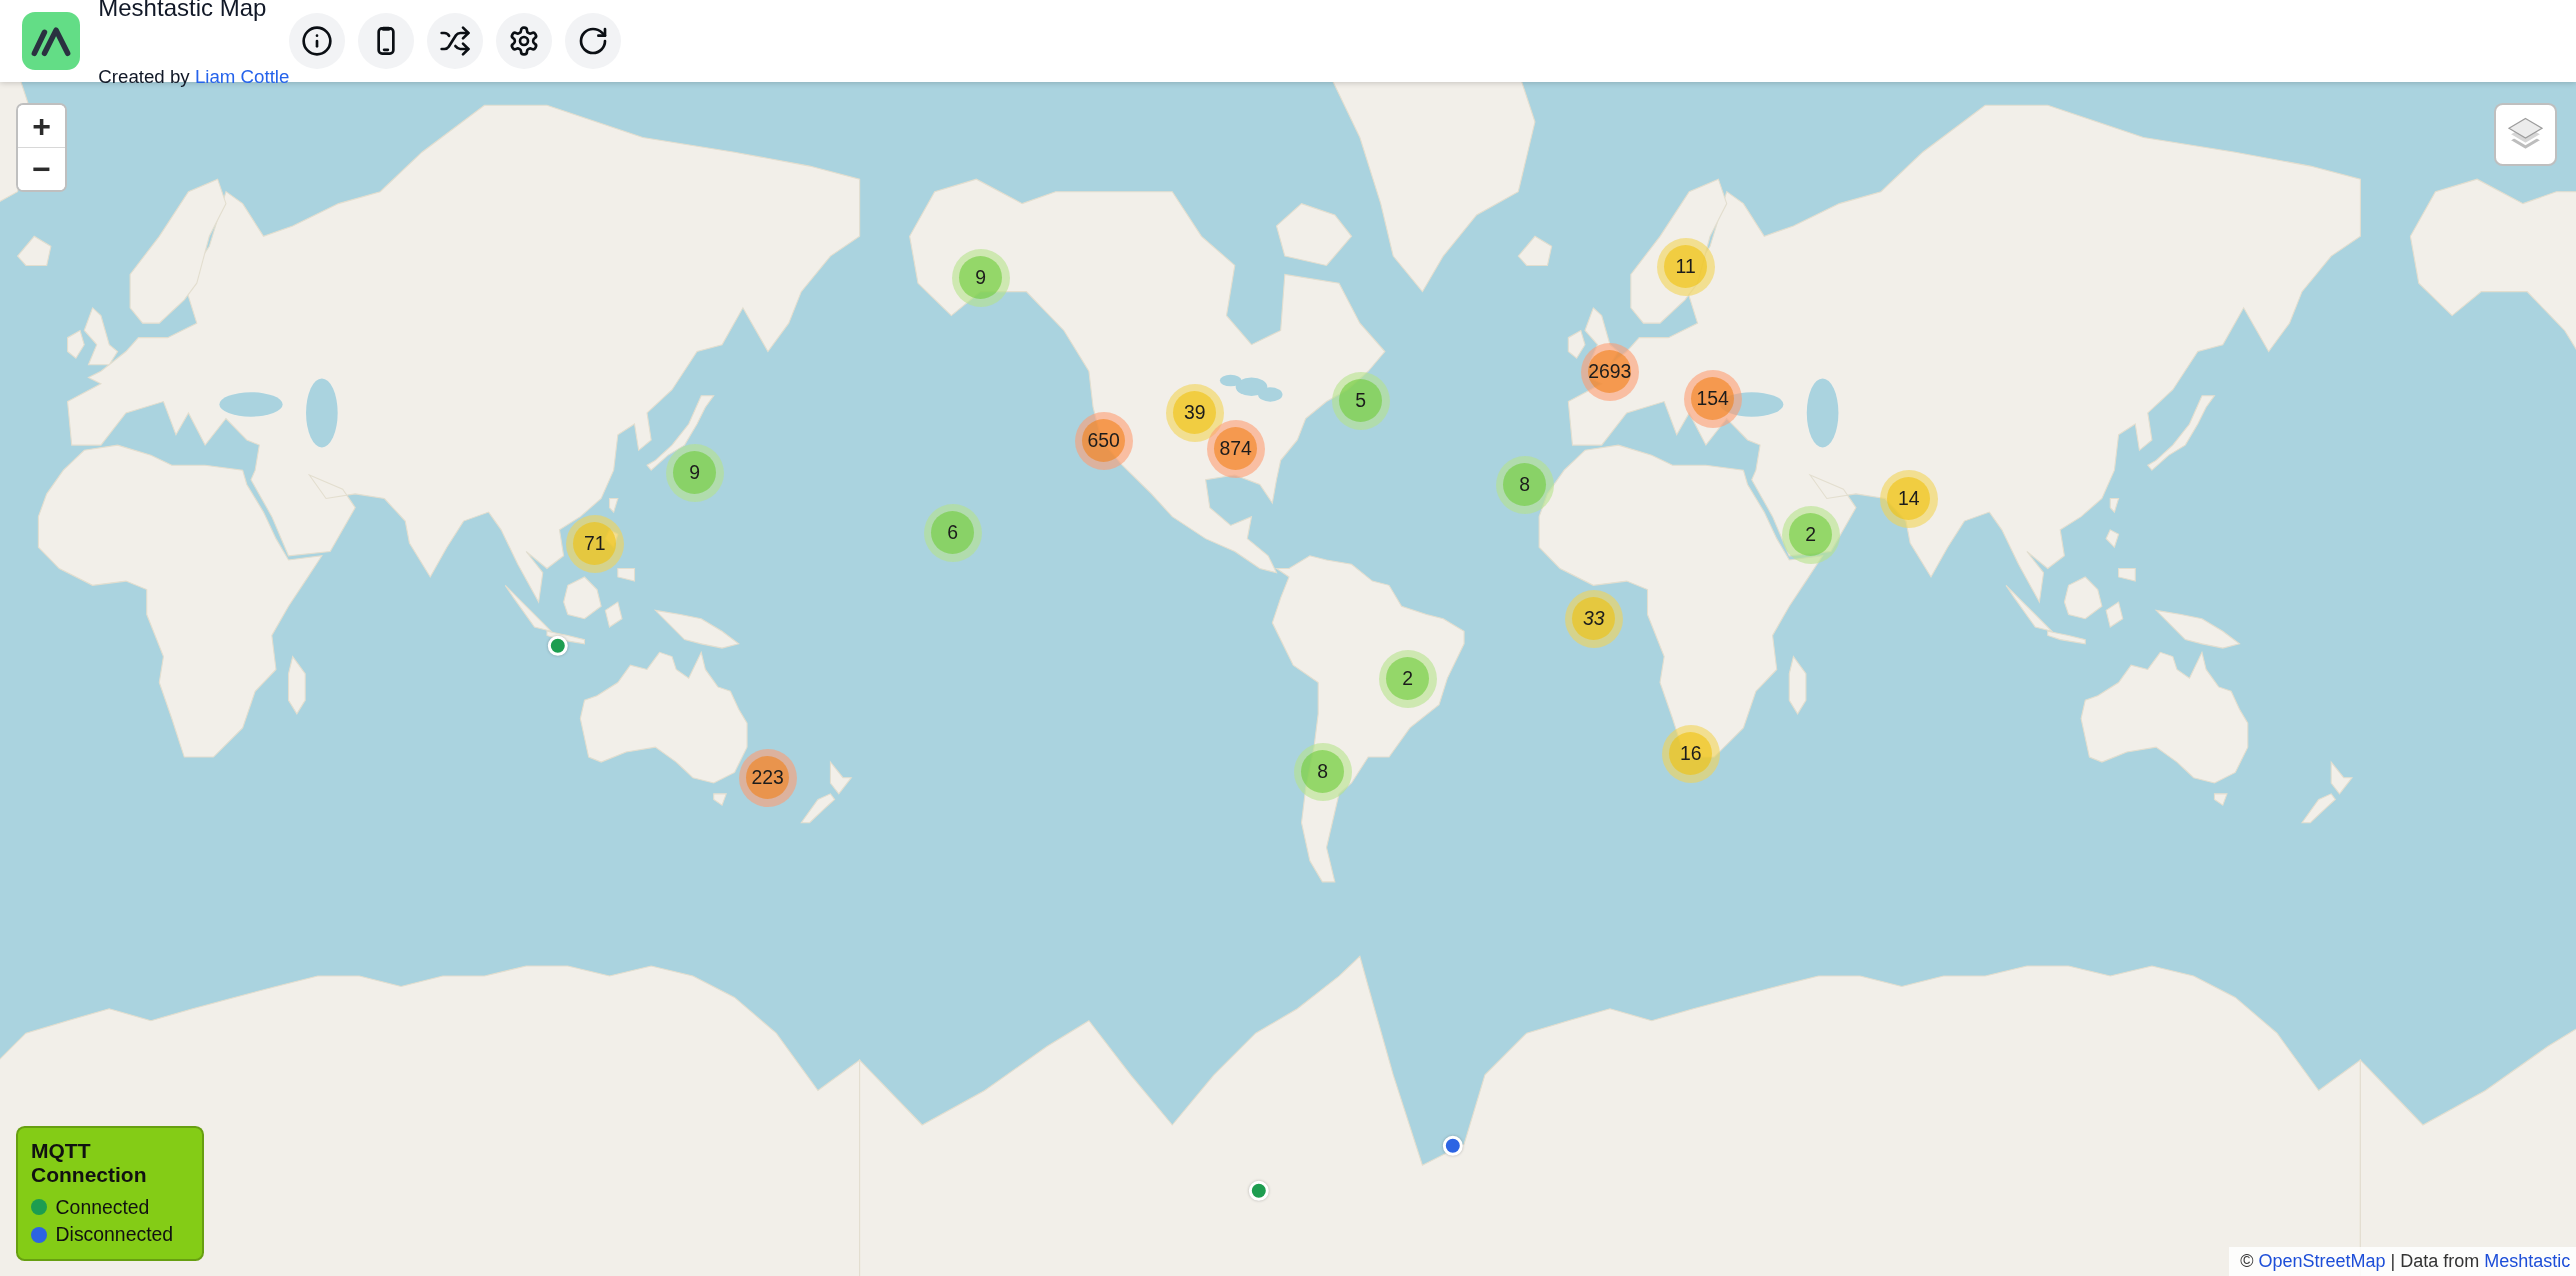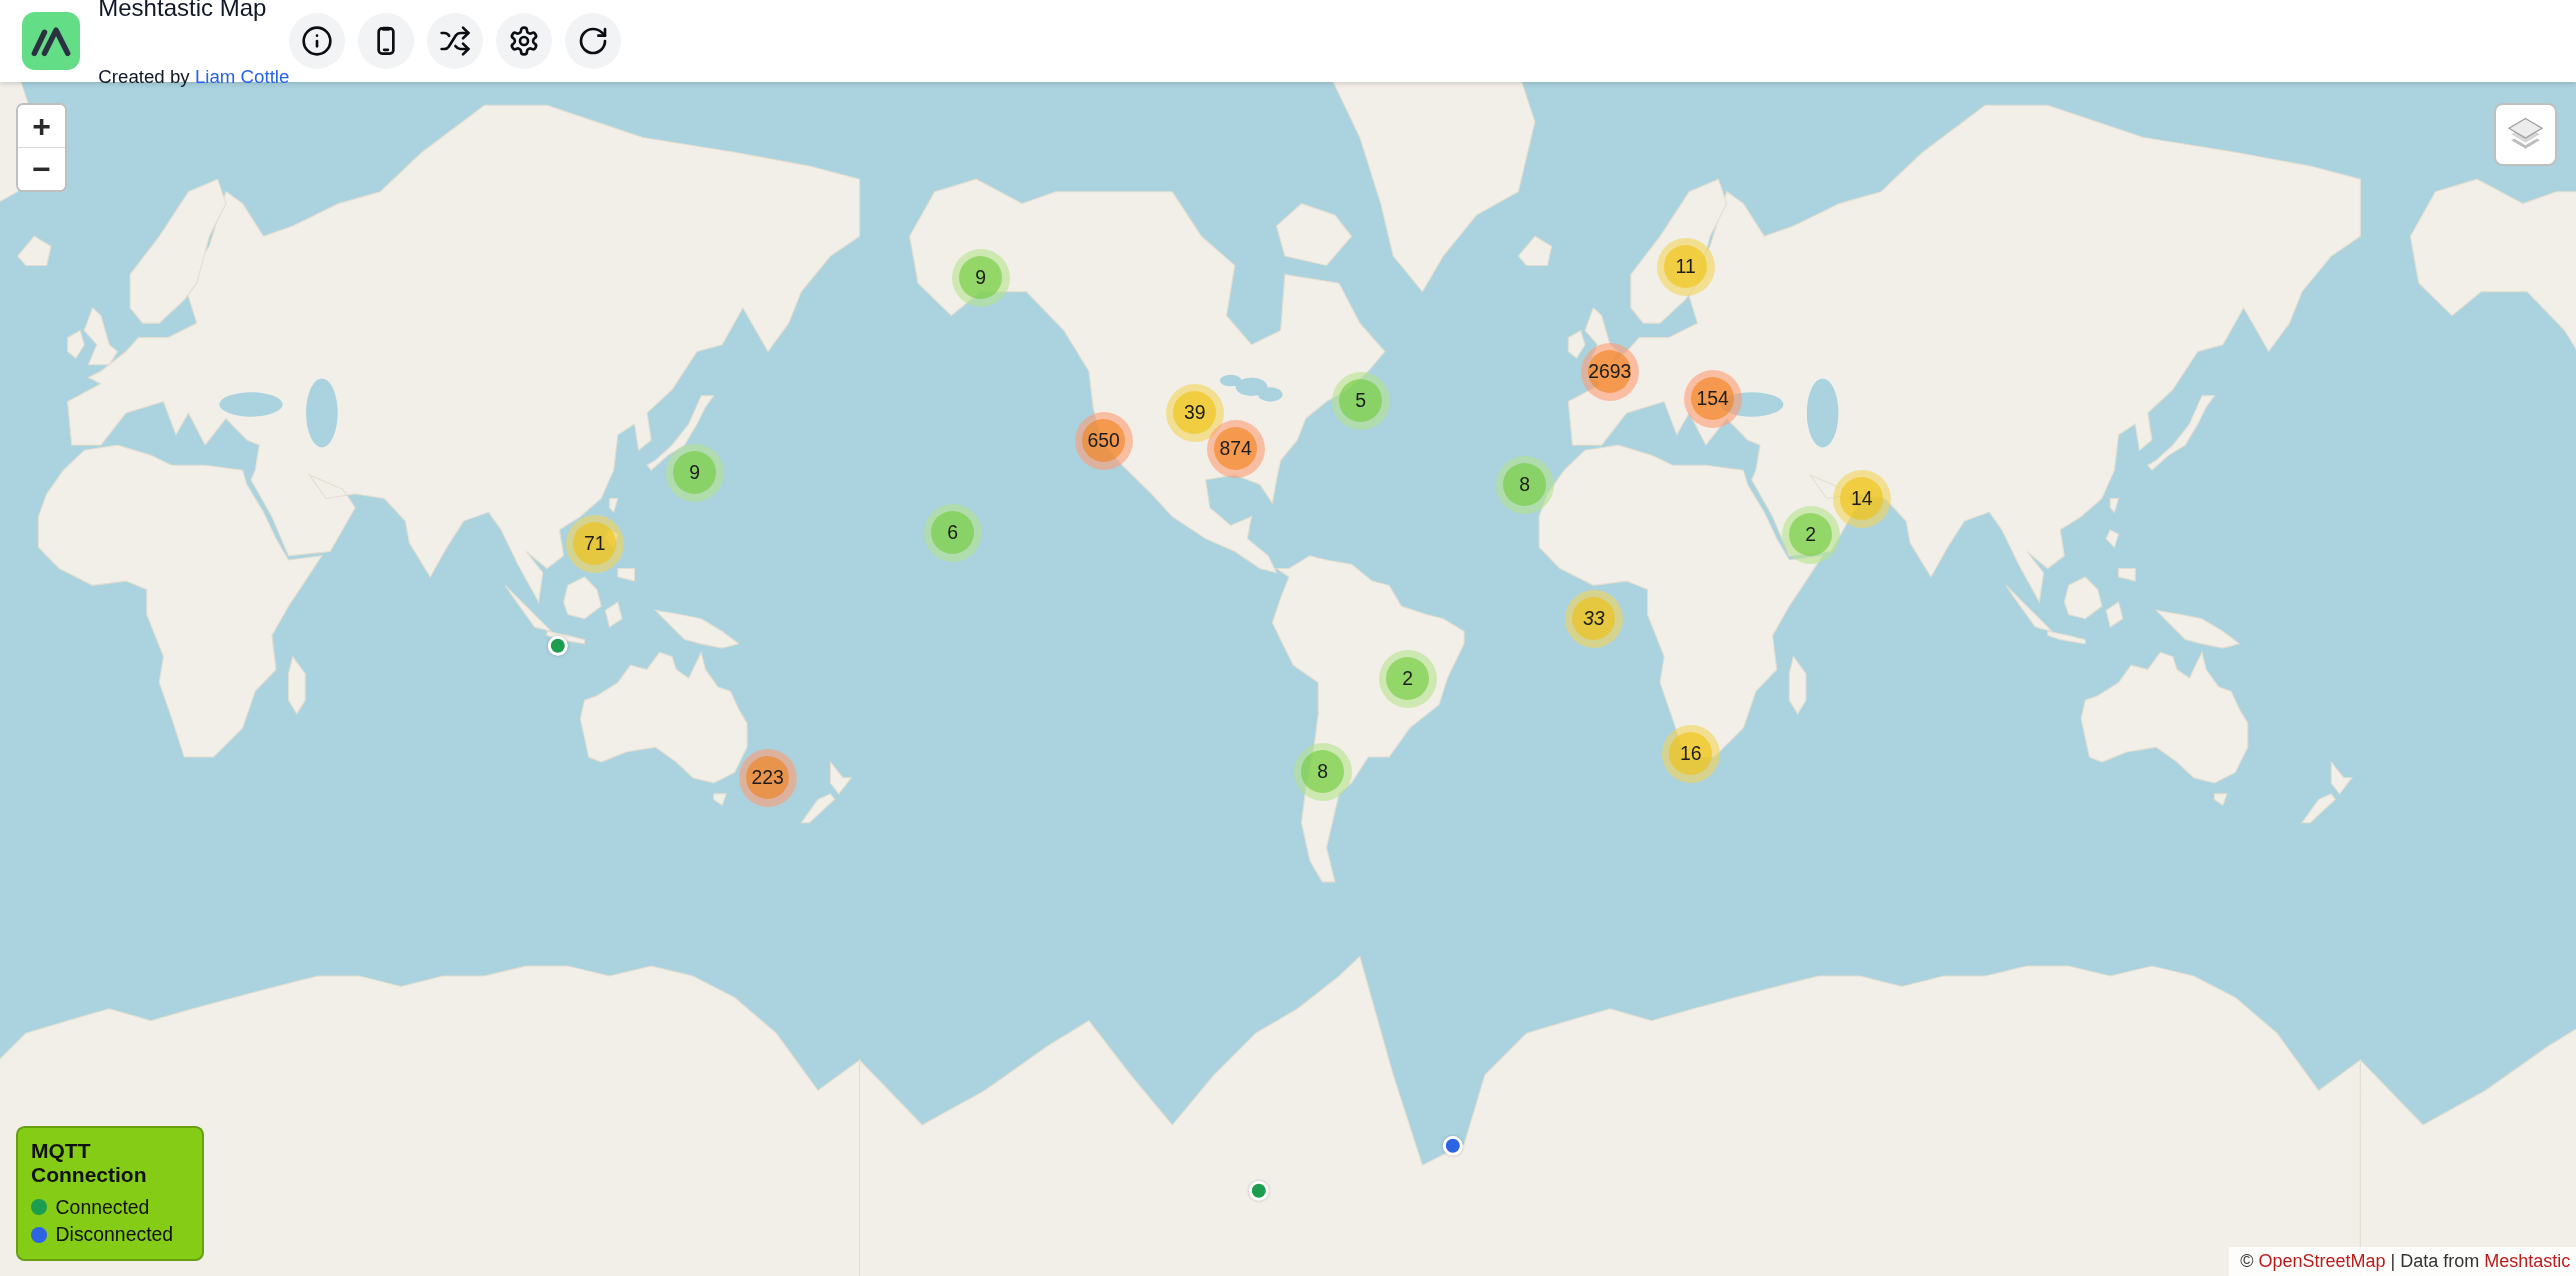--- a/index.html
+++ b/index.html
@@ -54,21 +54,21 @@
 
   .legend{position:absolute;left:16px;bottom:16px;width:158px;background:#84cc16;z-index:6;
     border:2.9px solid rgba(0,0,0,.22);border-radius:8.6px;padding:11.5px 13px 13px 13px;}
   .legend .ltitle{font-size:21px;font-weight:bold;color:#111;margin-bottom:8.6px;}
   .legend .litem{display:flex;align-items:center;gap:8.6px;margin-top:4.3px;}
   .legend .ldot{width:16px;height:16px;border-radius:50%;flex:0 0 auto;}
   .legend .llabel{font-size:19.4px;color:#111;}
 
   .attribution{position:absolute;right:0;bottom:0;background:rgba(255,255,255,.85);z-index:6;
     font-size:18px;color:#333;padding:3.6px 5.8px 5px 11.5px;white-space:nowrap;}
-  .attribution a{color:#b91c1c;text-decoration:none;cursor:pointer;text-align:right;}
+  .attribution a{color:#1d4ed8;text-decoration:none;cursor:pointer;text-align:right;}
 </style>
 </head>
 <body>
 
 <div class="header">
   <div class="logo">
     <svg width="58" height="58" viewBox="0 0 80 80" fill="none" stroke="#2a3140" stroke-width="7.5" stroke-linecap="round" stroke-linejoin="round">
       <path d="M17 57 L31 28"></path>
         <path d="M31 57 L47 25 L63 57"></path>
     </svg>
@@ -211,21 +211,21 @@
       <div class="cluster medium" style="left: 595px; top: 462px;">
         <div class="inner">
           <span>71</span>
         </div>
       </div>
       <div class="cluster small" style="left: 953px; top: 451px;">
         <div class="inner">
           <span>6</span>
         </div>
       </div>
-      <div class="cluster medium" style="left: 1862px; top: 417px;">
+      <div class="cluster medium" style="left: 1909px; top: 417px;">
         <div class="inner">
           <span>14</span>
         </div>
       </div>
       <div class="cluster small" style="left: 1811px; top: 453px;">
         <div class="inner">
           <span>2</span>
         </div>
       </div>
       <div class="cluster medium" style="left: 1594px; top: 537px; font-style: italic;">

